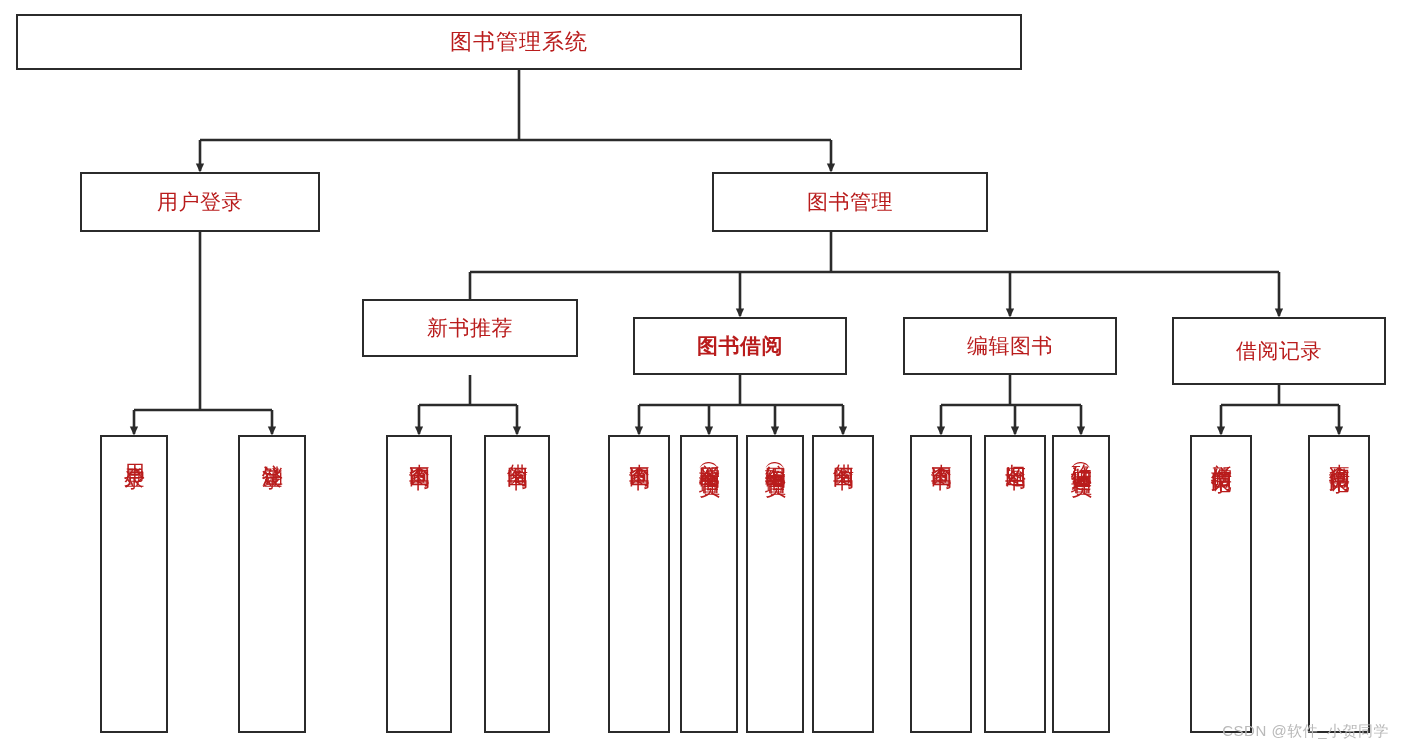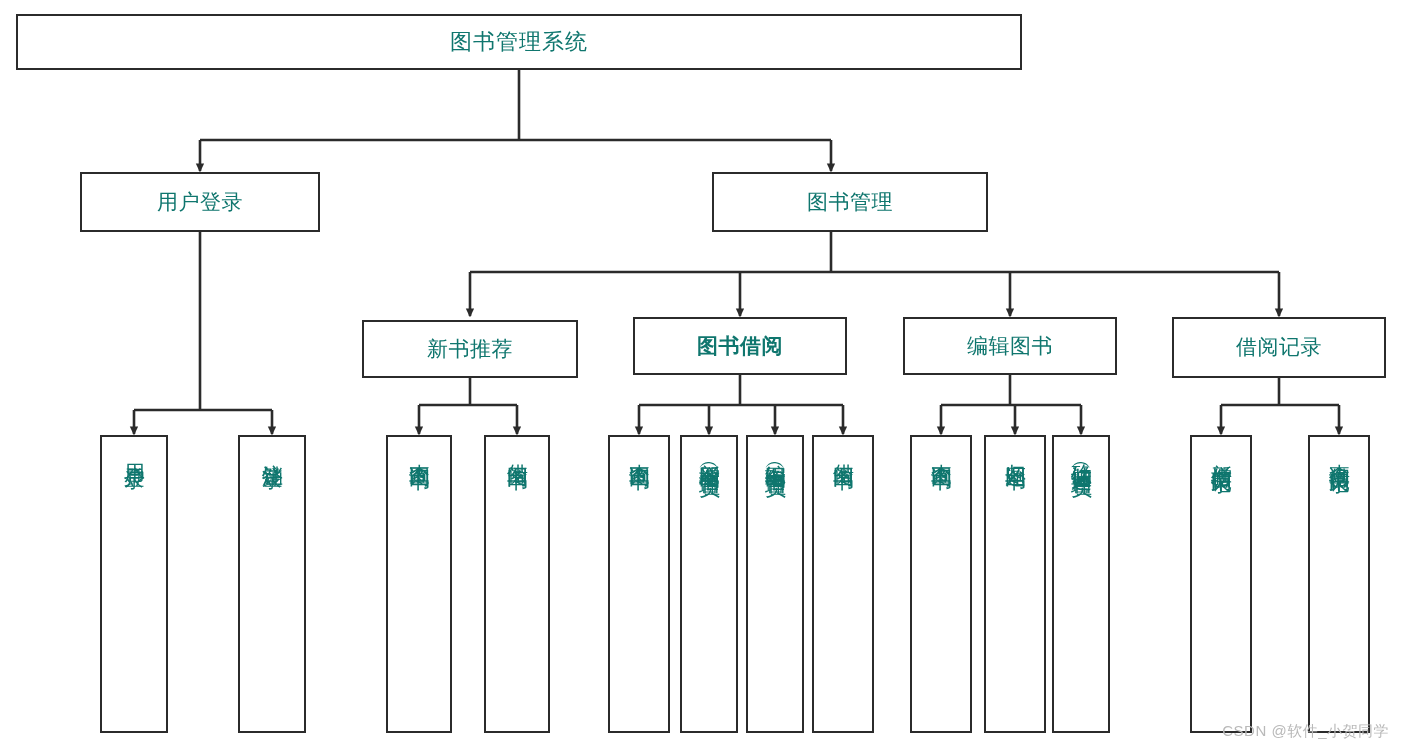--- a/index.html
+++ b/index.html
@@ -27,21 +27,21 @@
     pointer-events: none;
   }
   .node {
     position: absolute;
     box-sizing: border-box;
     border: 2px solid #2b2b2b;
     background: #ffffff;
     display: flex;
     align-items: center;
     justify-content: center;
-    color: #0f766e;
+    color: #b91c1c;
     z-index: 2;
   }
   .node-label {
     display: block;
     text-align: center;
     line-height: 1.25;
     white-space: nowrap;
   }
   
   .node.horiz .node-label {
@@ -128,30 +128,30 @@
   <div id="node-layer">
       <div class="node horiz root" style="left: 16px; top: 14px; width: 1006px; height: 56px;">
         <span class="node-label">图书管理系统</span>
       </div>
       <div class="node horiz" style="left: 80px; top: 172px; width: 240px; height: 60px;">
         <span class="node-label">用户登录</span>
       </div>
       <div class="node horiz" style="left: 712px; top: 172px; width: 276px; height: 60px;">
         <span class="node-label">图书管理</span>
       </div>
-      <div class="node horiz" style="left: 362px; top: 320px; width: 216px; height: 58px;">
+      <div class="node horiz" style="left: 362px; top: 299px; width: 216px; height: 58px;">
         <span class="node-label">新书推荐</span>
       </div>
       <div class="node horiz" style="left: 633px; top: 317px; width: 214px; height: 58px; font-weight: bold;">
         <span class="node-label">图书借阅</span>
       </div>
       <div class="node horiz" style="left: 903px; top: 317px; width: 214px; height: 58px;">
         <span class="node-label">编辑图书</span>
       </div>
-      <div class="node horiz" style="left: 1172px; top: 317px; width: 214px; height: 61px;">
+      <div class="node horiz" style="left: 1172px; top: 317px; width: 214px; height: 68px;">
         <span class="node-label">借阅记录</span>
       </div>
       <div class="node vert" style="left: 100px; top: 435px; width: 68px; height: 298px;">
         <span class="node-label">用户登录</span>
       </div>
       <div class="node vert" style="left: 238px; top: 435px; width: 68px; height: 298px;">
         <span class="node-label">注销登录</span>
       </div>
       <div class="node vert" style="left: 386px; top: 435px; width: 66px; height: 298px;">
         <span class="node-label">查询图书</span>

